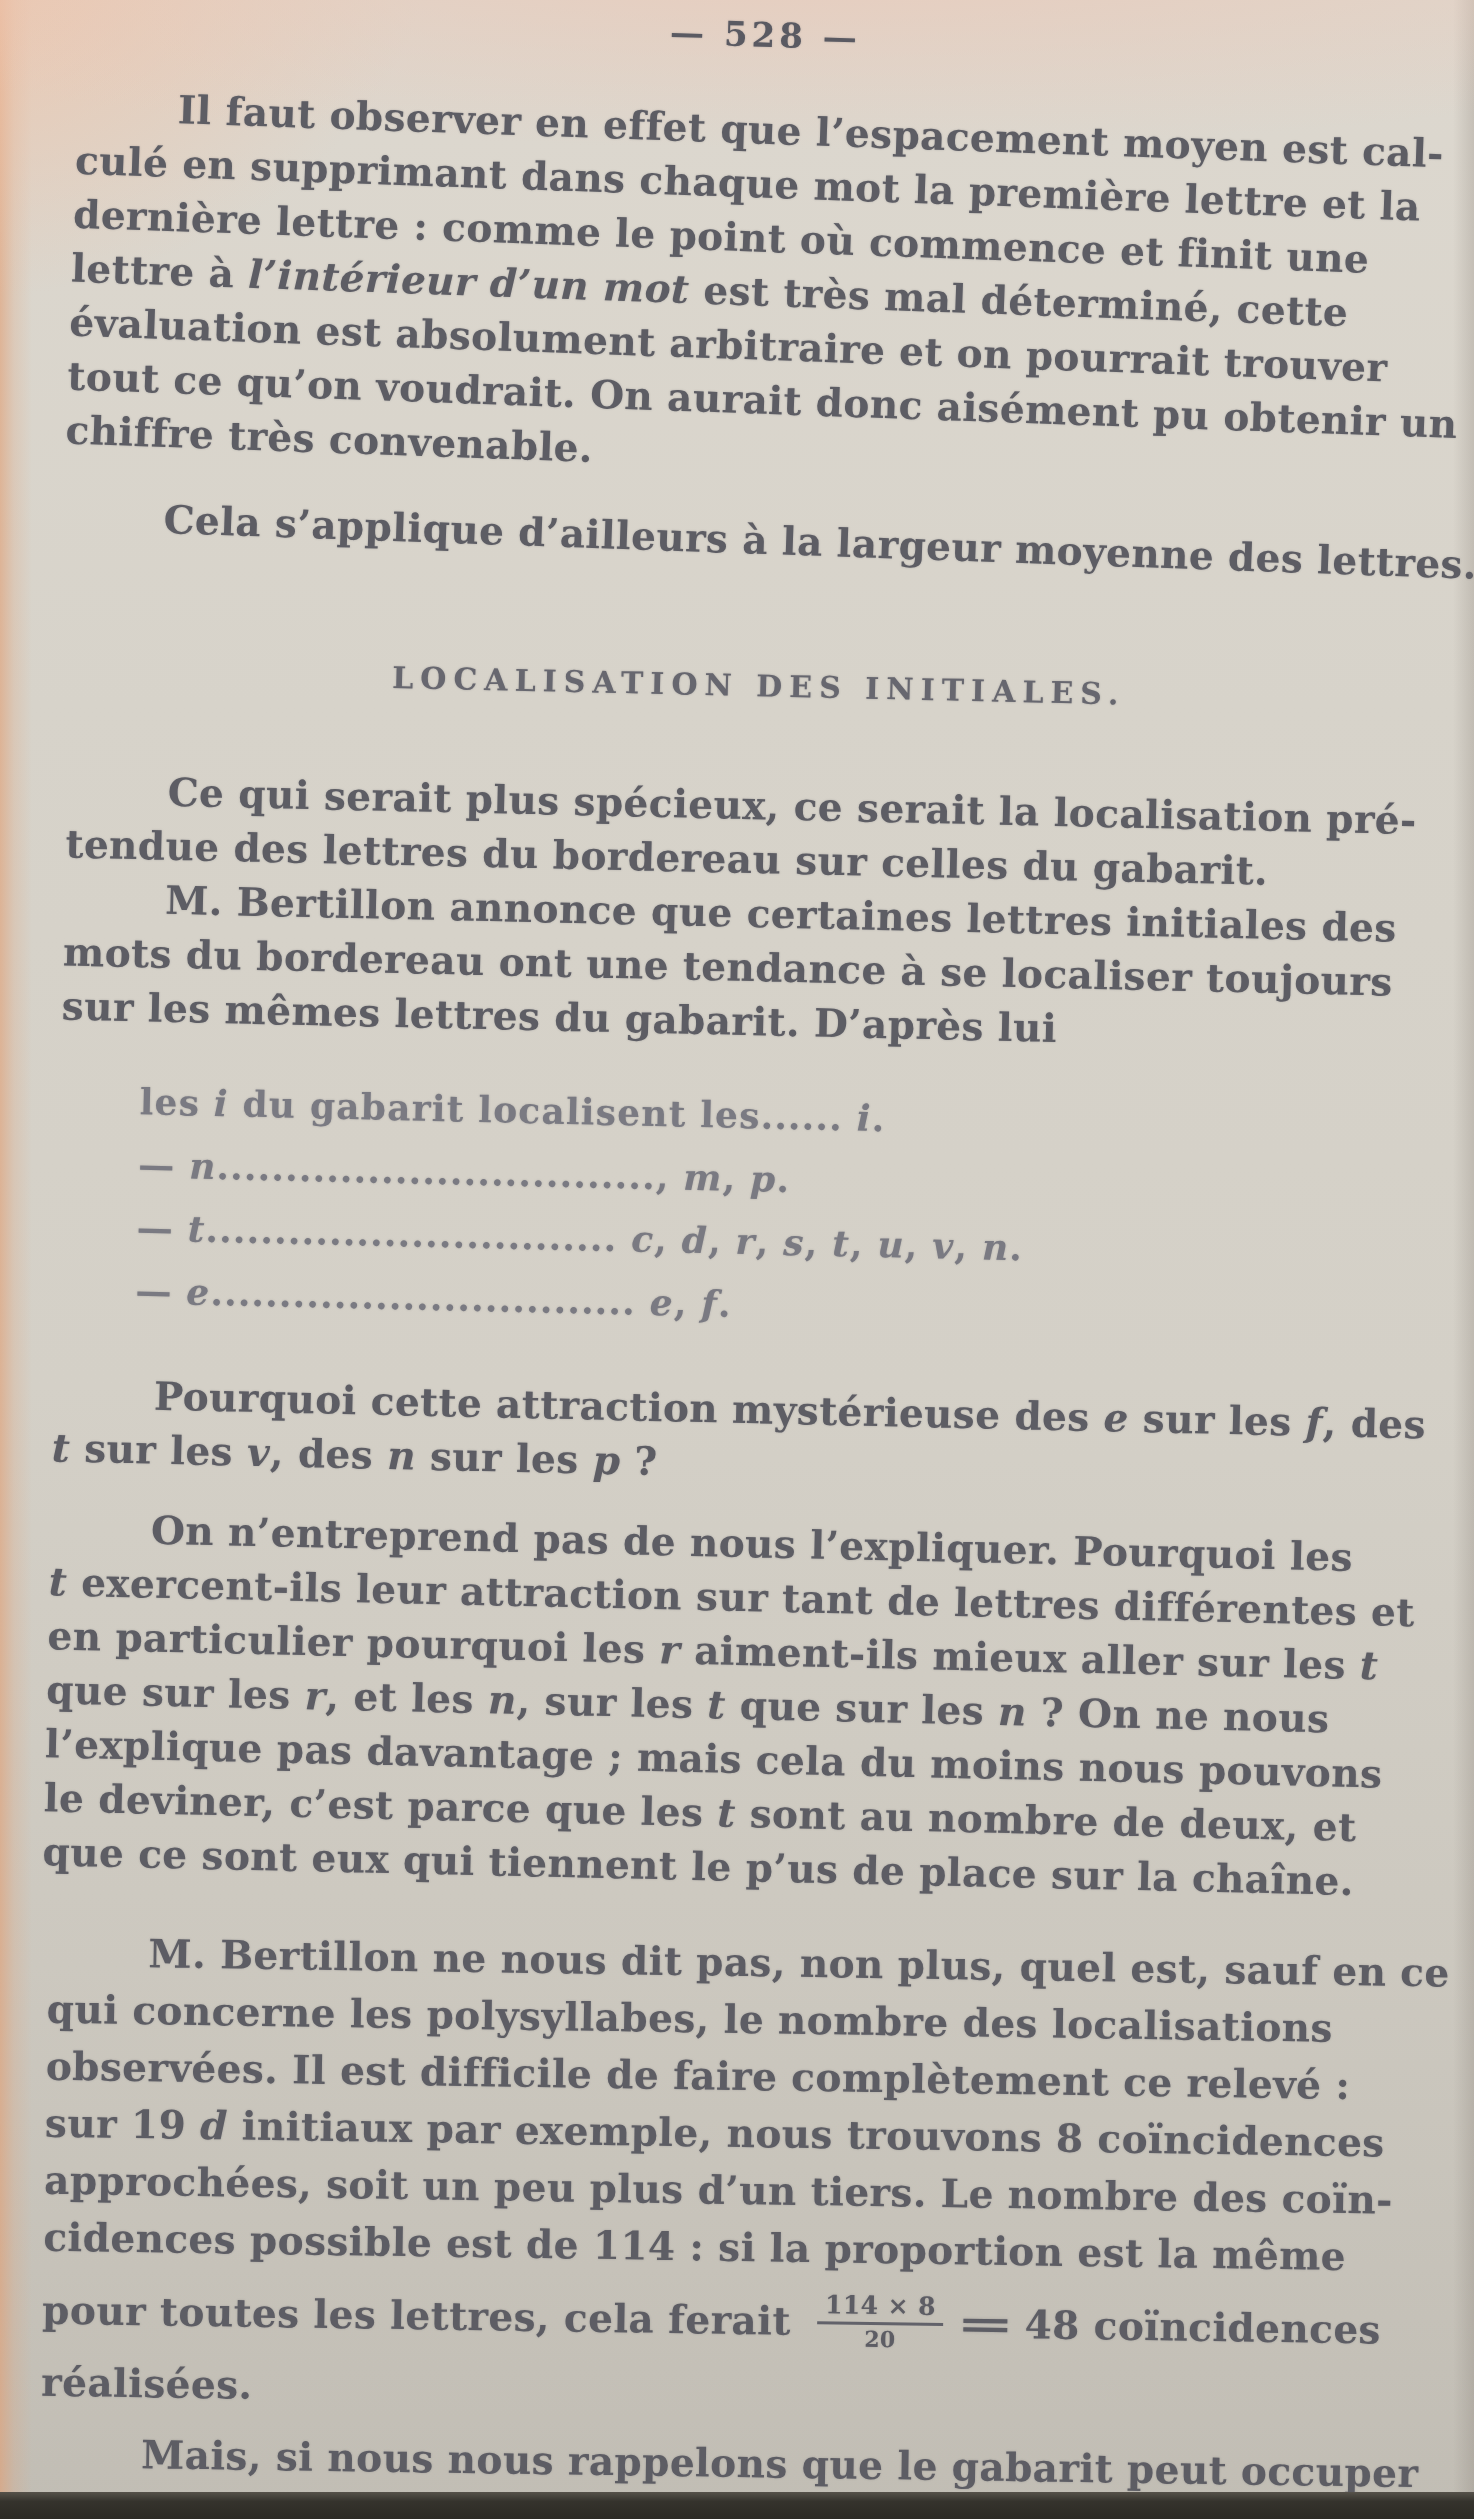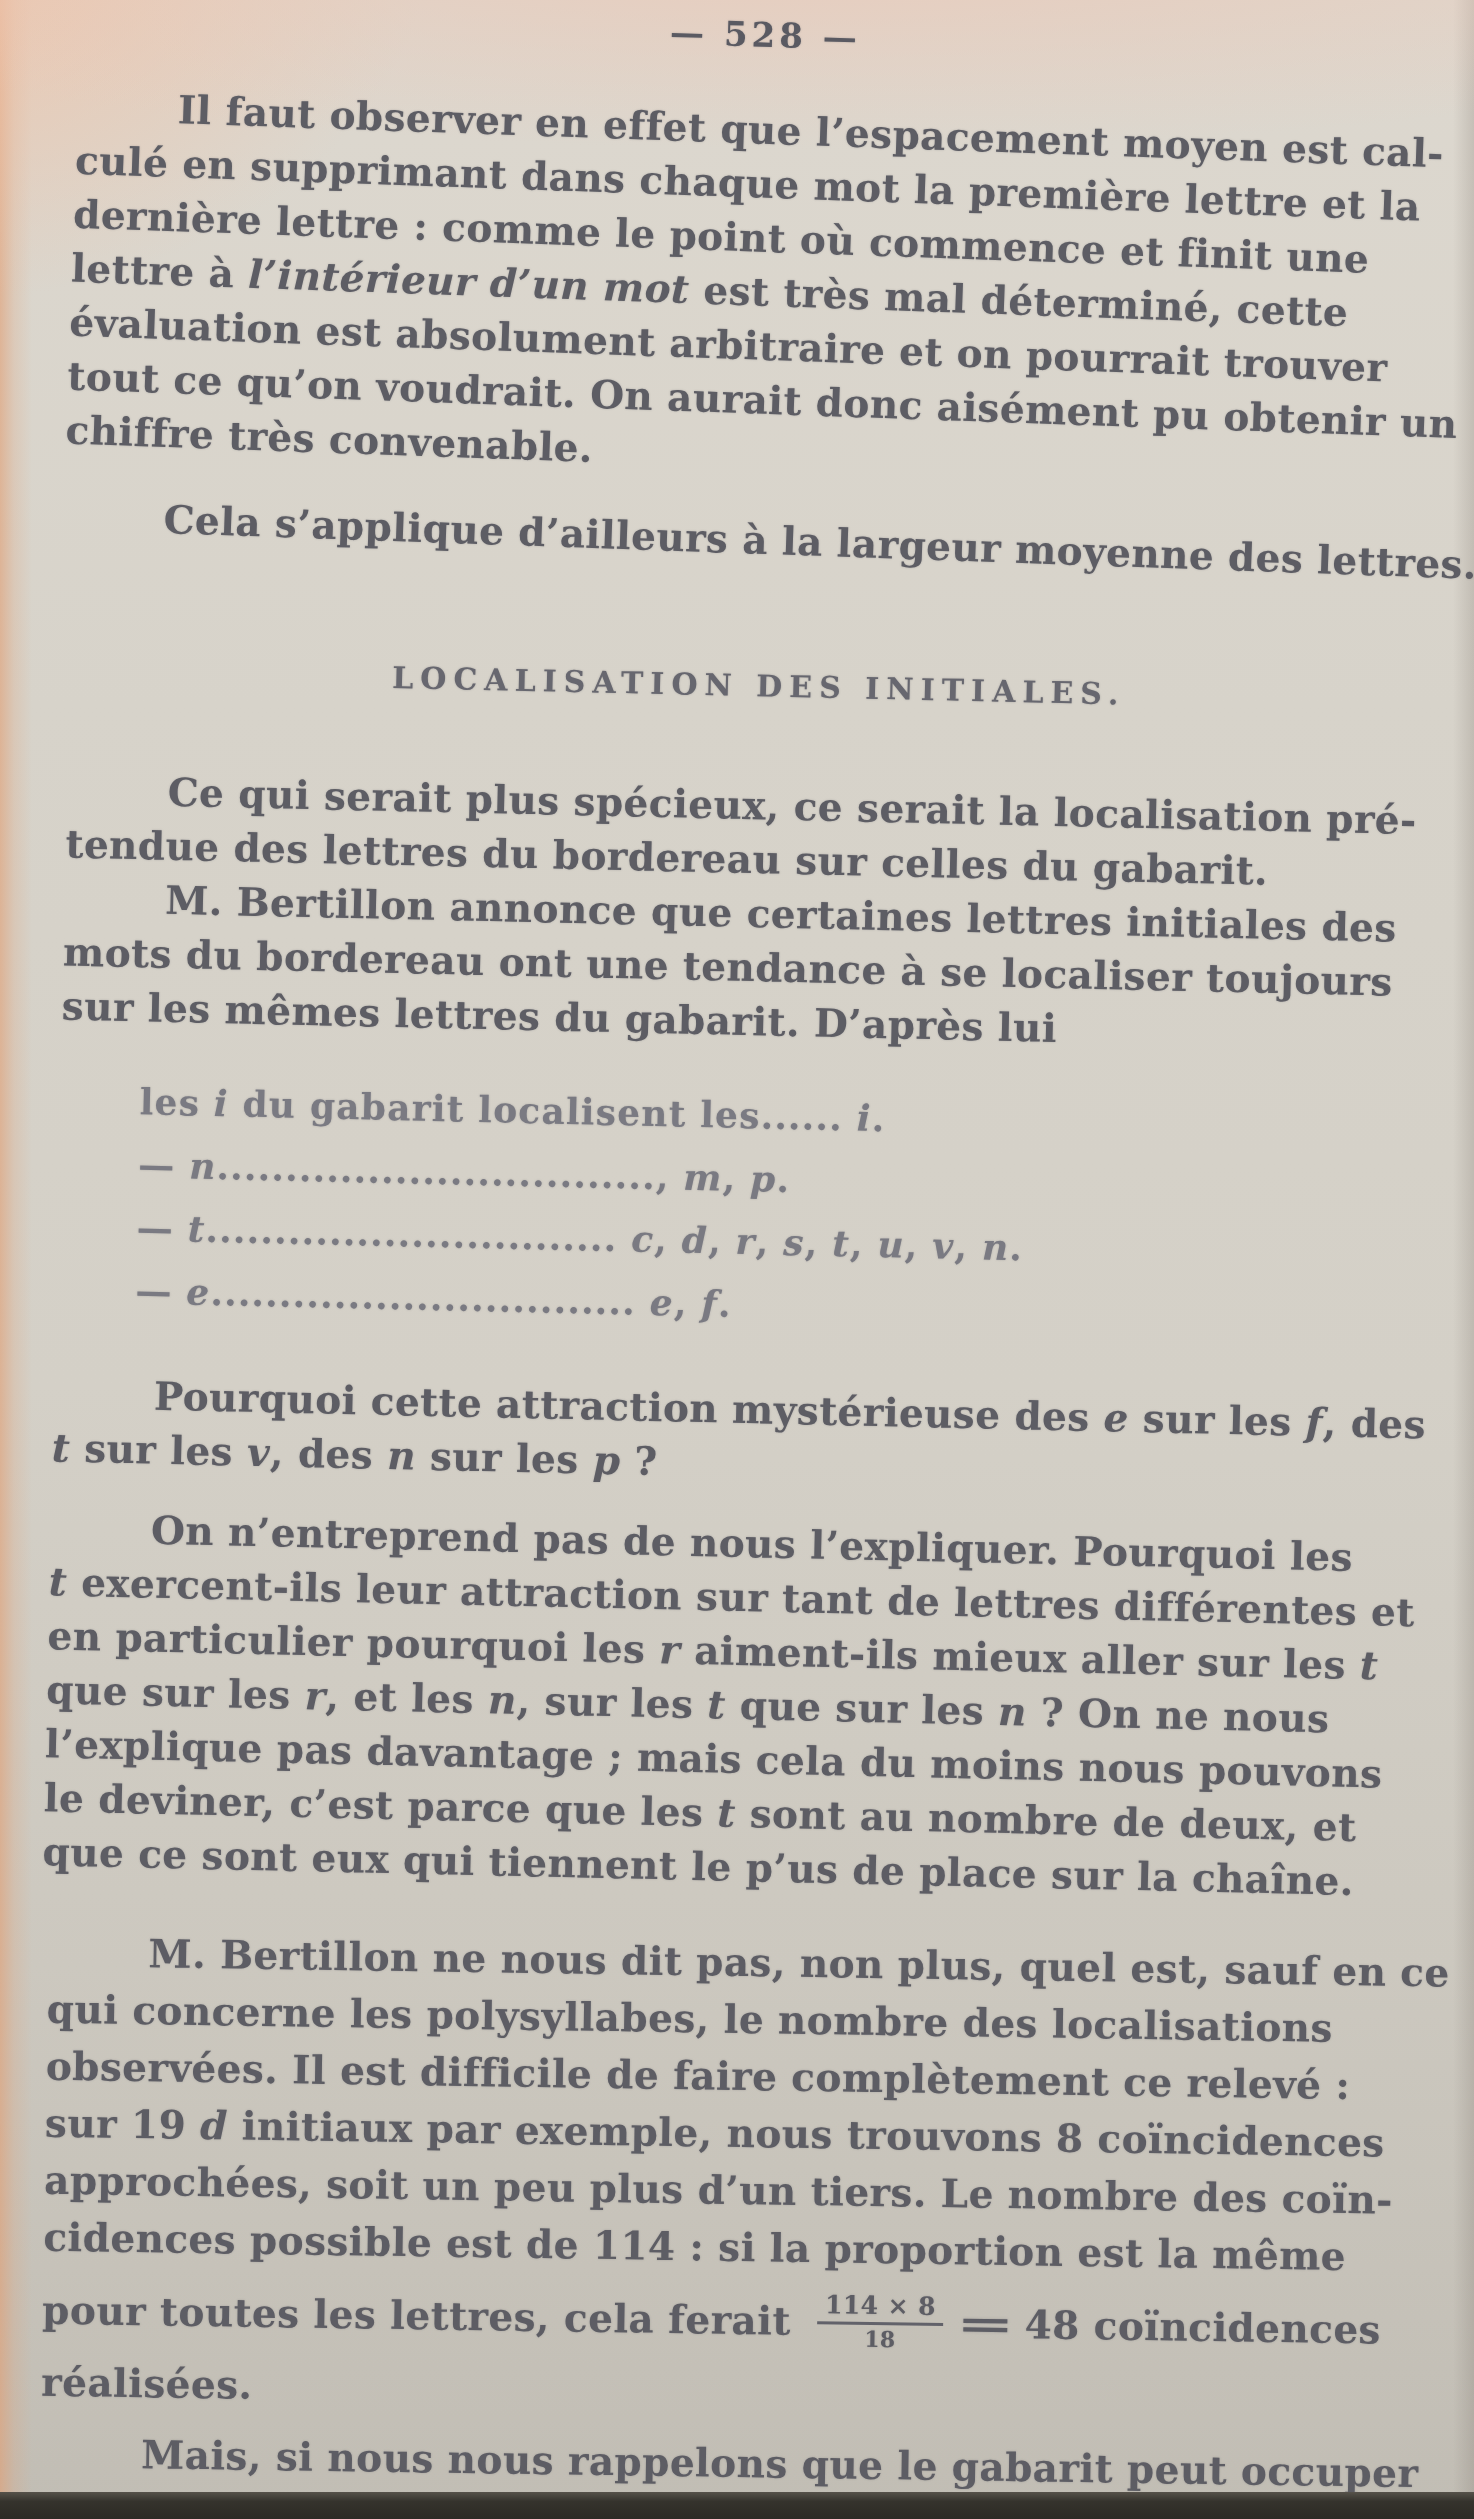--- a/index.html
+++ b/index.html
@@ -110,21 +110,21 @@
         <div class="line indent">M. Bertillon ne nous dit pas, non plus, quel est, sauf en ce</div>
         <div class="line">qui concerne  les polysyllabes, le nombre des localisations</div>
         <div class="line">observées. Il est difficile de faire complètement ce relevé :</div>
         <div class="line"><span>sur 19  </span><span class="it">d</span><span> initiaux par exemple, nous trouvons 8 coïncidences</span></div>
         <div class="line">approchées, soit un peu plus d’un tiers. Le nombre des coïn-</div>
         <div class="line">cidences possible est de 114 : si la proportion est la même</div>
         <div class="line formula-line">
           <span>pour toutes les lettres, cela ferait</span>
           <span class="frac">
             <span class="num">114 × 8</span>
-            <span class="den">18</span>
+            <span class="den">20</span>
           </span>
           <span class="eq">=</span>
           <span>48 coïncidences</span>
         </div>
         <div class="line">réalisées.</div>
       </div>
 
       <div class="para para-mais">
         <div class="line indent">Mais, si nous nous rappelons que le gabarit peut occuper</div>
       </div>

